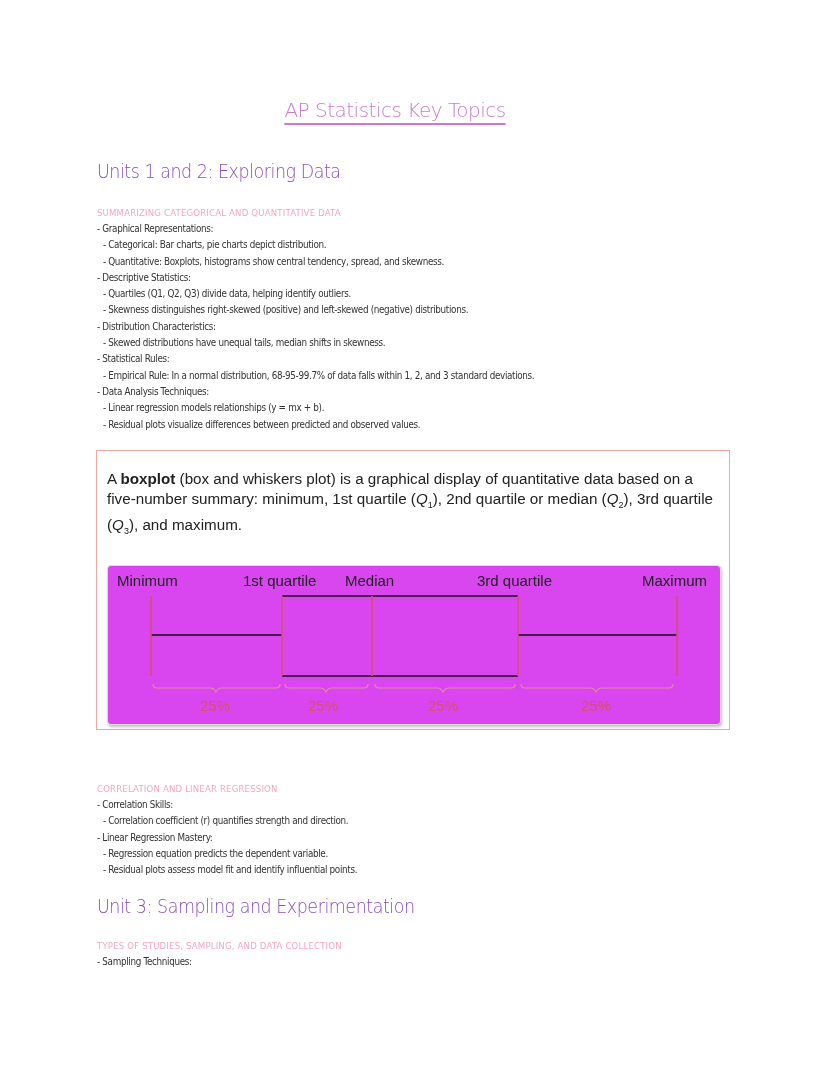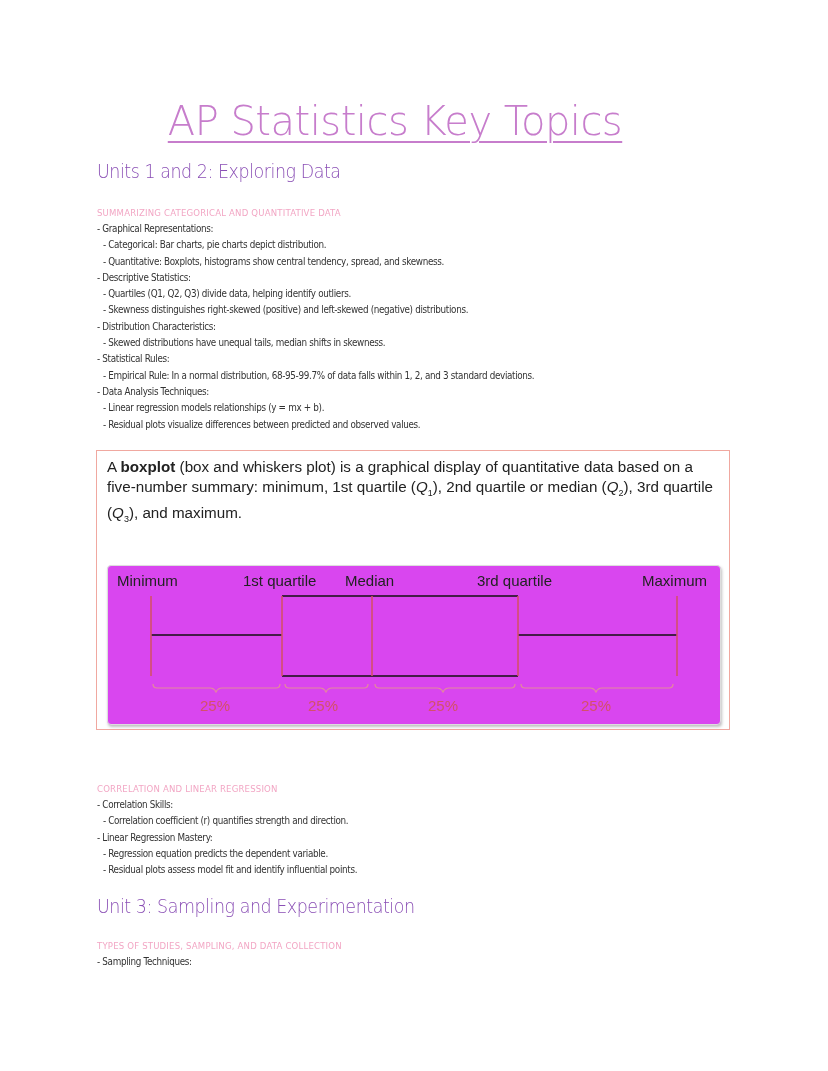--- a/index.html
+++ b/index.html
@@ -1,36 +1,36 @@
 <!DOCTYPE html>
 <html><head>
   <meta charset="utf-8">
   <style>
     html, body { margin: 0; padding: 0; background: #ffffff; }
     body { width: 828px; height: 1071px; position: relative; overflow: hidden;
       font-family: "DejaVu Sans", sans-serif; color: #222; }
     .title { position: absolute; left: 0; width: 790px; top: 98px; text-align: center;
-      font-family: "DejaVu Sans", sans-serif; font-weight: 200; font-size: 40px;
+      font-family: "DejaVu Sans", sans-serif; font-weight: 200; font-size: 20px;
       color: #c77dcc; letter-spacing: -0.5px; }
     .title span { text-decoration: underline; text-decoration-thickness: 2px; text-underline-offset: 6px; }
     .unit-heading { position: absolute; left: 97px; font-size: 19px; color: #8a4fb5;
       font-weight: 300; letter-spacing: -0.5px; transform: scaleX(0.92); transform-origin: left; }
     .section-label { position: absolute; left: 97px; font-size: 9.5px; color: #f2a6c4;
       letter-spacing: 0.2px; text-transform: uppercase; transform: scaleX(0.9); transform-origin: left; }
     .bullets { position: absolute; left: 97px; margin: 0; padding: 0; list-style: none;
       font-size: 10.5px; color: #333; line-height: 16.3px; letter-spacing: -0.4px;
       transform: scaleX(0.84); transform-origin: left; white-space: nowrap; }
     .bullets li.sub { padding-left: 7px; }
 
     .figure { position: absolute; left: 96px; top: 450px; width: 634px; height: 280px;
       border: 1px solid #f0a8a0; box-sizing: border-box; background: #fff;
       font-family: "Liberation Sans", sans-serif; }
     .fig-text { position: absolute; left: 10px; top: 6px; width: 612px; font-size: 15.2px;
       line-height: 19.5px; color: #222; }
-    .fig-text p { margin: 0 0 5px 0; }
+    .fig-text p { margin: 12px 0 5px 0; }
     .fig-text sub { font-size: 9px; }
     .plot-card { position: absolute; left: 10px; top: 114px; width: 612px; height: 158px;
       border: 1px solid #ddd; border-radius: 4px; box-shadow: 1px 2px 3px rgba(0,0,0,0.25); background:#d946ef; }
     .plot-svg { position: absolute; left: 0; top: 0; }
     .plot-label { font-family: "Liberation Sans", sans-serif; font-size: 15px; fill: #222; }
     .pct-label { font-family: "Liberation Sans", sans-serif; font-size: 15px; fill: #d4506a; }
   </style>
 </head>
 <body>
 

